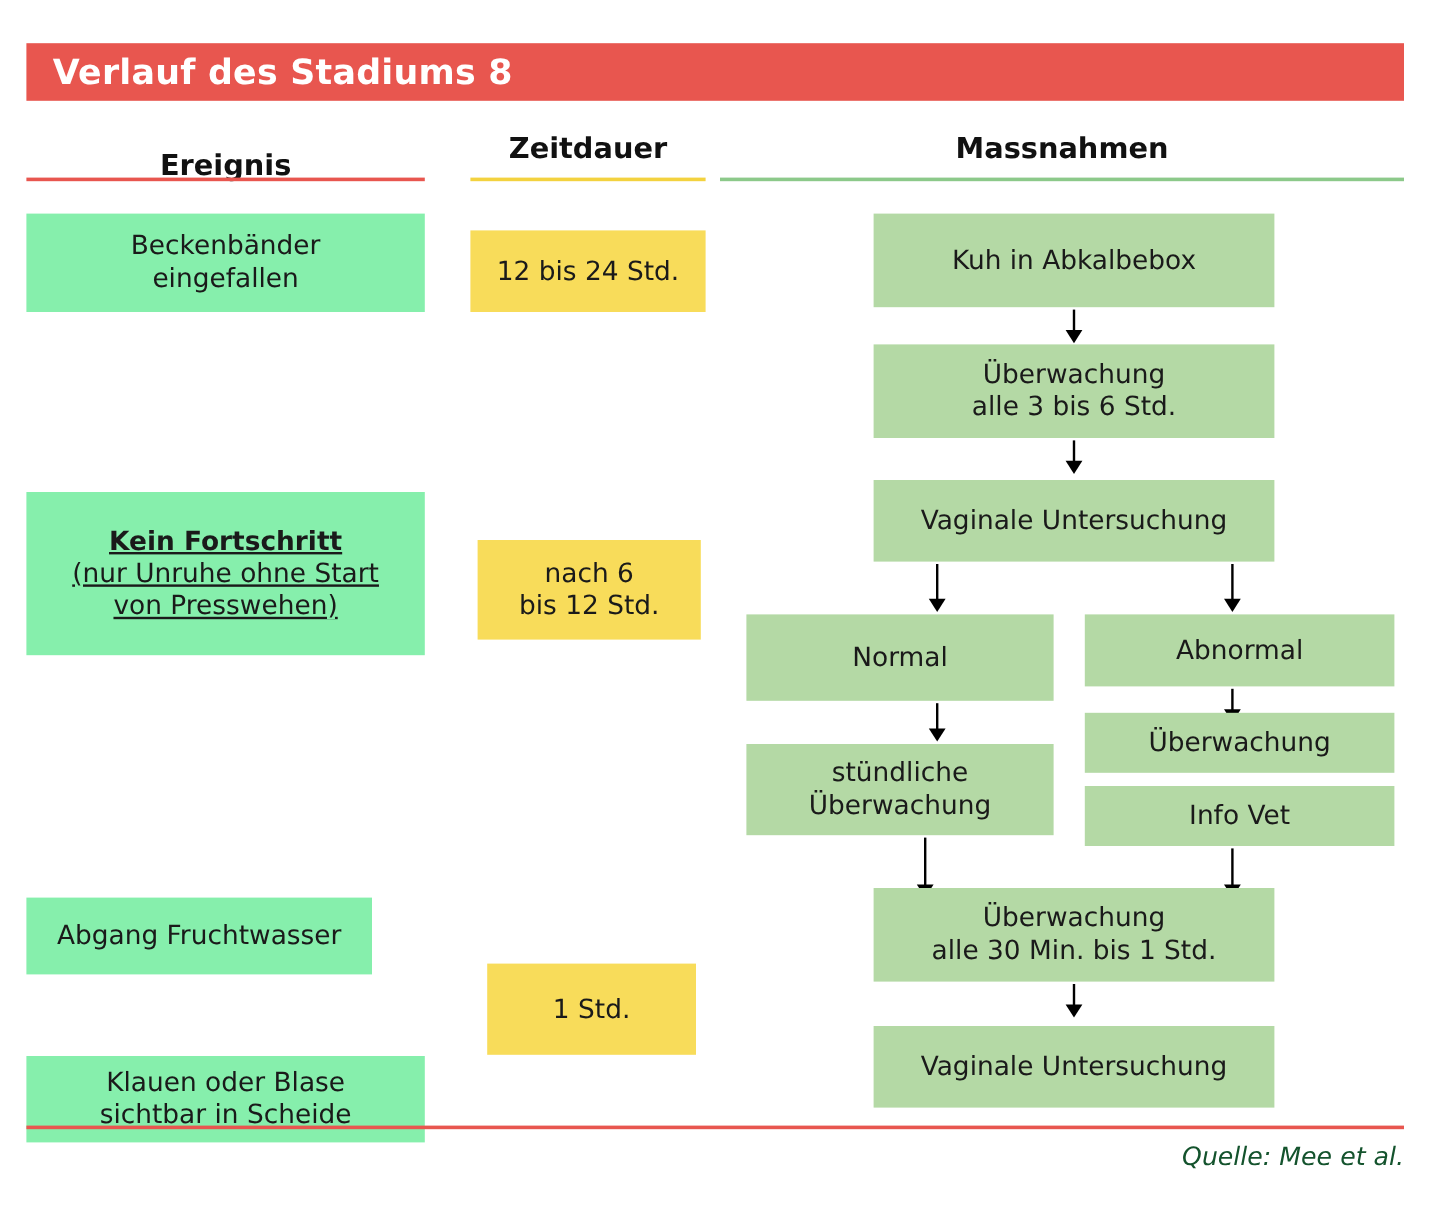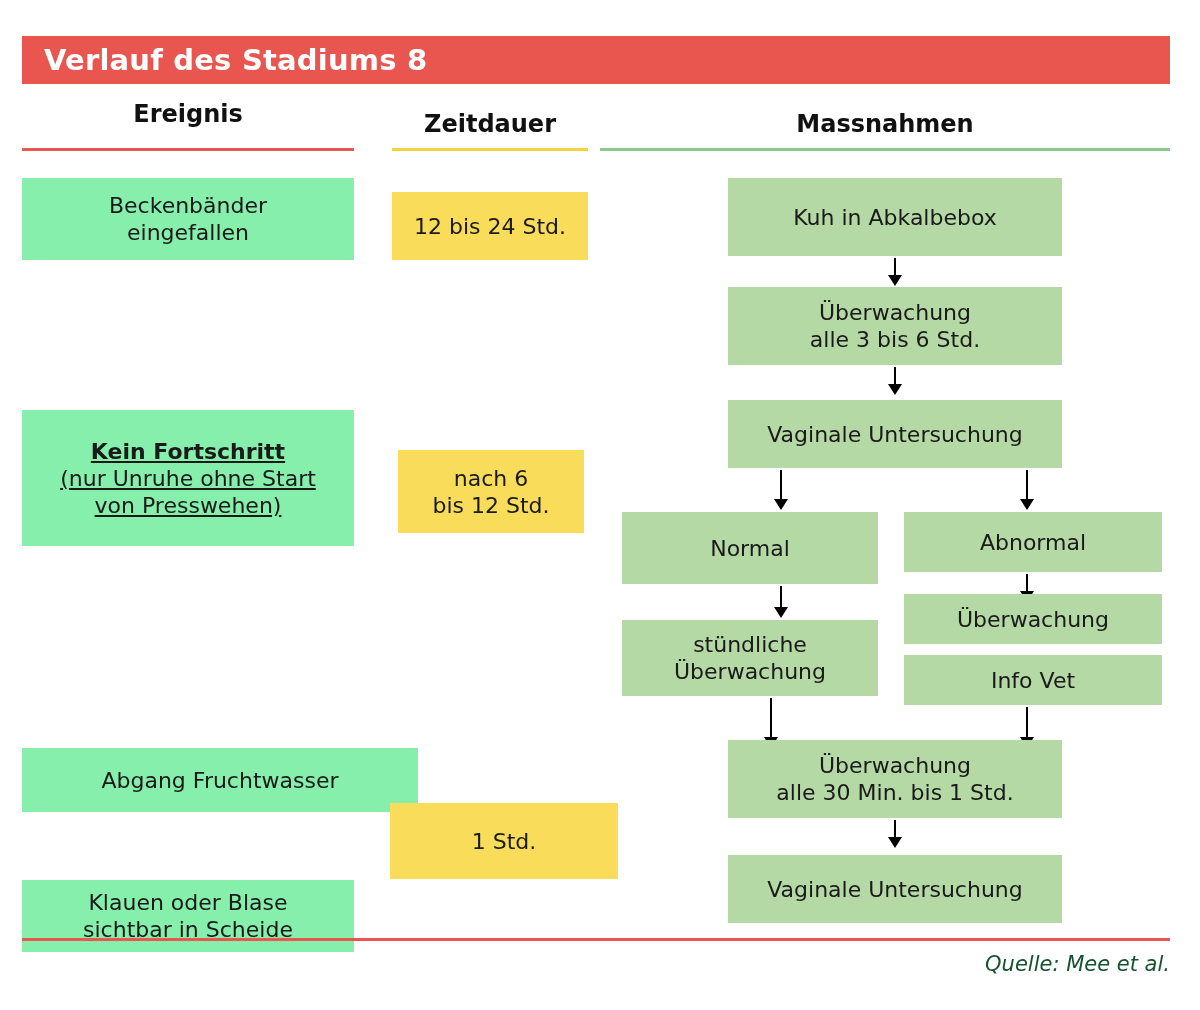--- a/index.html
+++ b/index.html
@@ -48,21 +48,21 @@
     text-align: center;
     font-size: 24px;
     font-weight: bold;
     color: #111111;
   }
   .col-rule {
     position: absolute;
     height: 3px;
   }
 
-  #head-ereignis { left: 22px; top: 100px; width: 332px; }
+  #head-ereignis { left: 22px; top: 124px; width: 332px; }
   #rule-ereignis { left: 22px; top: 148px; width: 332px; background: #e8564f; }
 
   #head-zeitdauer { left: 392px; top: 110px; width: 196px; }
   #rule-zeitdauer { left: 392px; top: 148px; width: 196px; background: #f3d23f; }
 
   #head-massnahmen { left: 600px; top: 110px; width: 570px; }
   #rule-massnahmen { left: 600px; top: 148px; width: 570px; background: #8cc98a; }
 
   
   .box {
@@ -144,21 +144,21 @@
   </div>
 
   <div class="box pink" style="left:22px; top:410px; width:332px; height:136px;text-decoration:underline;">
     <div class="inner">
       <div class="bold-line">Kein Fortschritt</div>
       <div>(nur Unruhe ohne Start</div>
       <div>von Presswehen)</div>
     </div>
   </div>
 
-  <div class="box pink" style="left:22px; top:748px; width:396px; height:64px;">
+  <div class="box pink" style="left:22px; top:748px; width:288px; height:64px;">
     <div class="inner">
       <div>Abgang Fruchtwasser</div>
     </div>
   </div>
 
   <div class="box pink" style="left:22px; top:852px; width:332px; height:72px;margin-top:28px;">
     <div class="inner">
       <div>Klauen oder Blase</div>
       <div>sichtbar in Scheide</div>
     </div>
@@ -170,21 +170,21 @@
     </div>
   </div>
 
   <div class="box yellow" style="left:398px; top:427px; width:186px; height:83px;margin-top:23px;">
     <div class="inner">
       <div>nach 6</div>
       <div>bis 12 Std.</div>
     </div>
   </div>
 
-  <div class="box yellow" style="left:390px; top:803px; width:228px; height:76px;">
+  <div class="box yellow" style="left:406px; top:803px; width:174px; height:76px;">
     <div class="inner">
       <div>1 Std.</div>
     </div>
   </div>
 
   <div class="box green" style="left:728px; top:178px; width:334px; height:78px;">
     <div class="inner">
       <div>Kuh in Abkalbebox</div>
     </div>
   </div>

